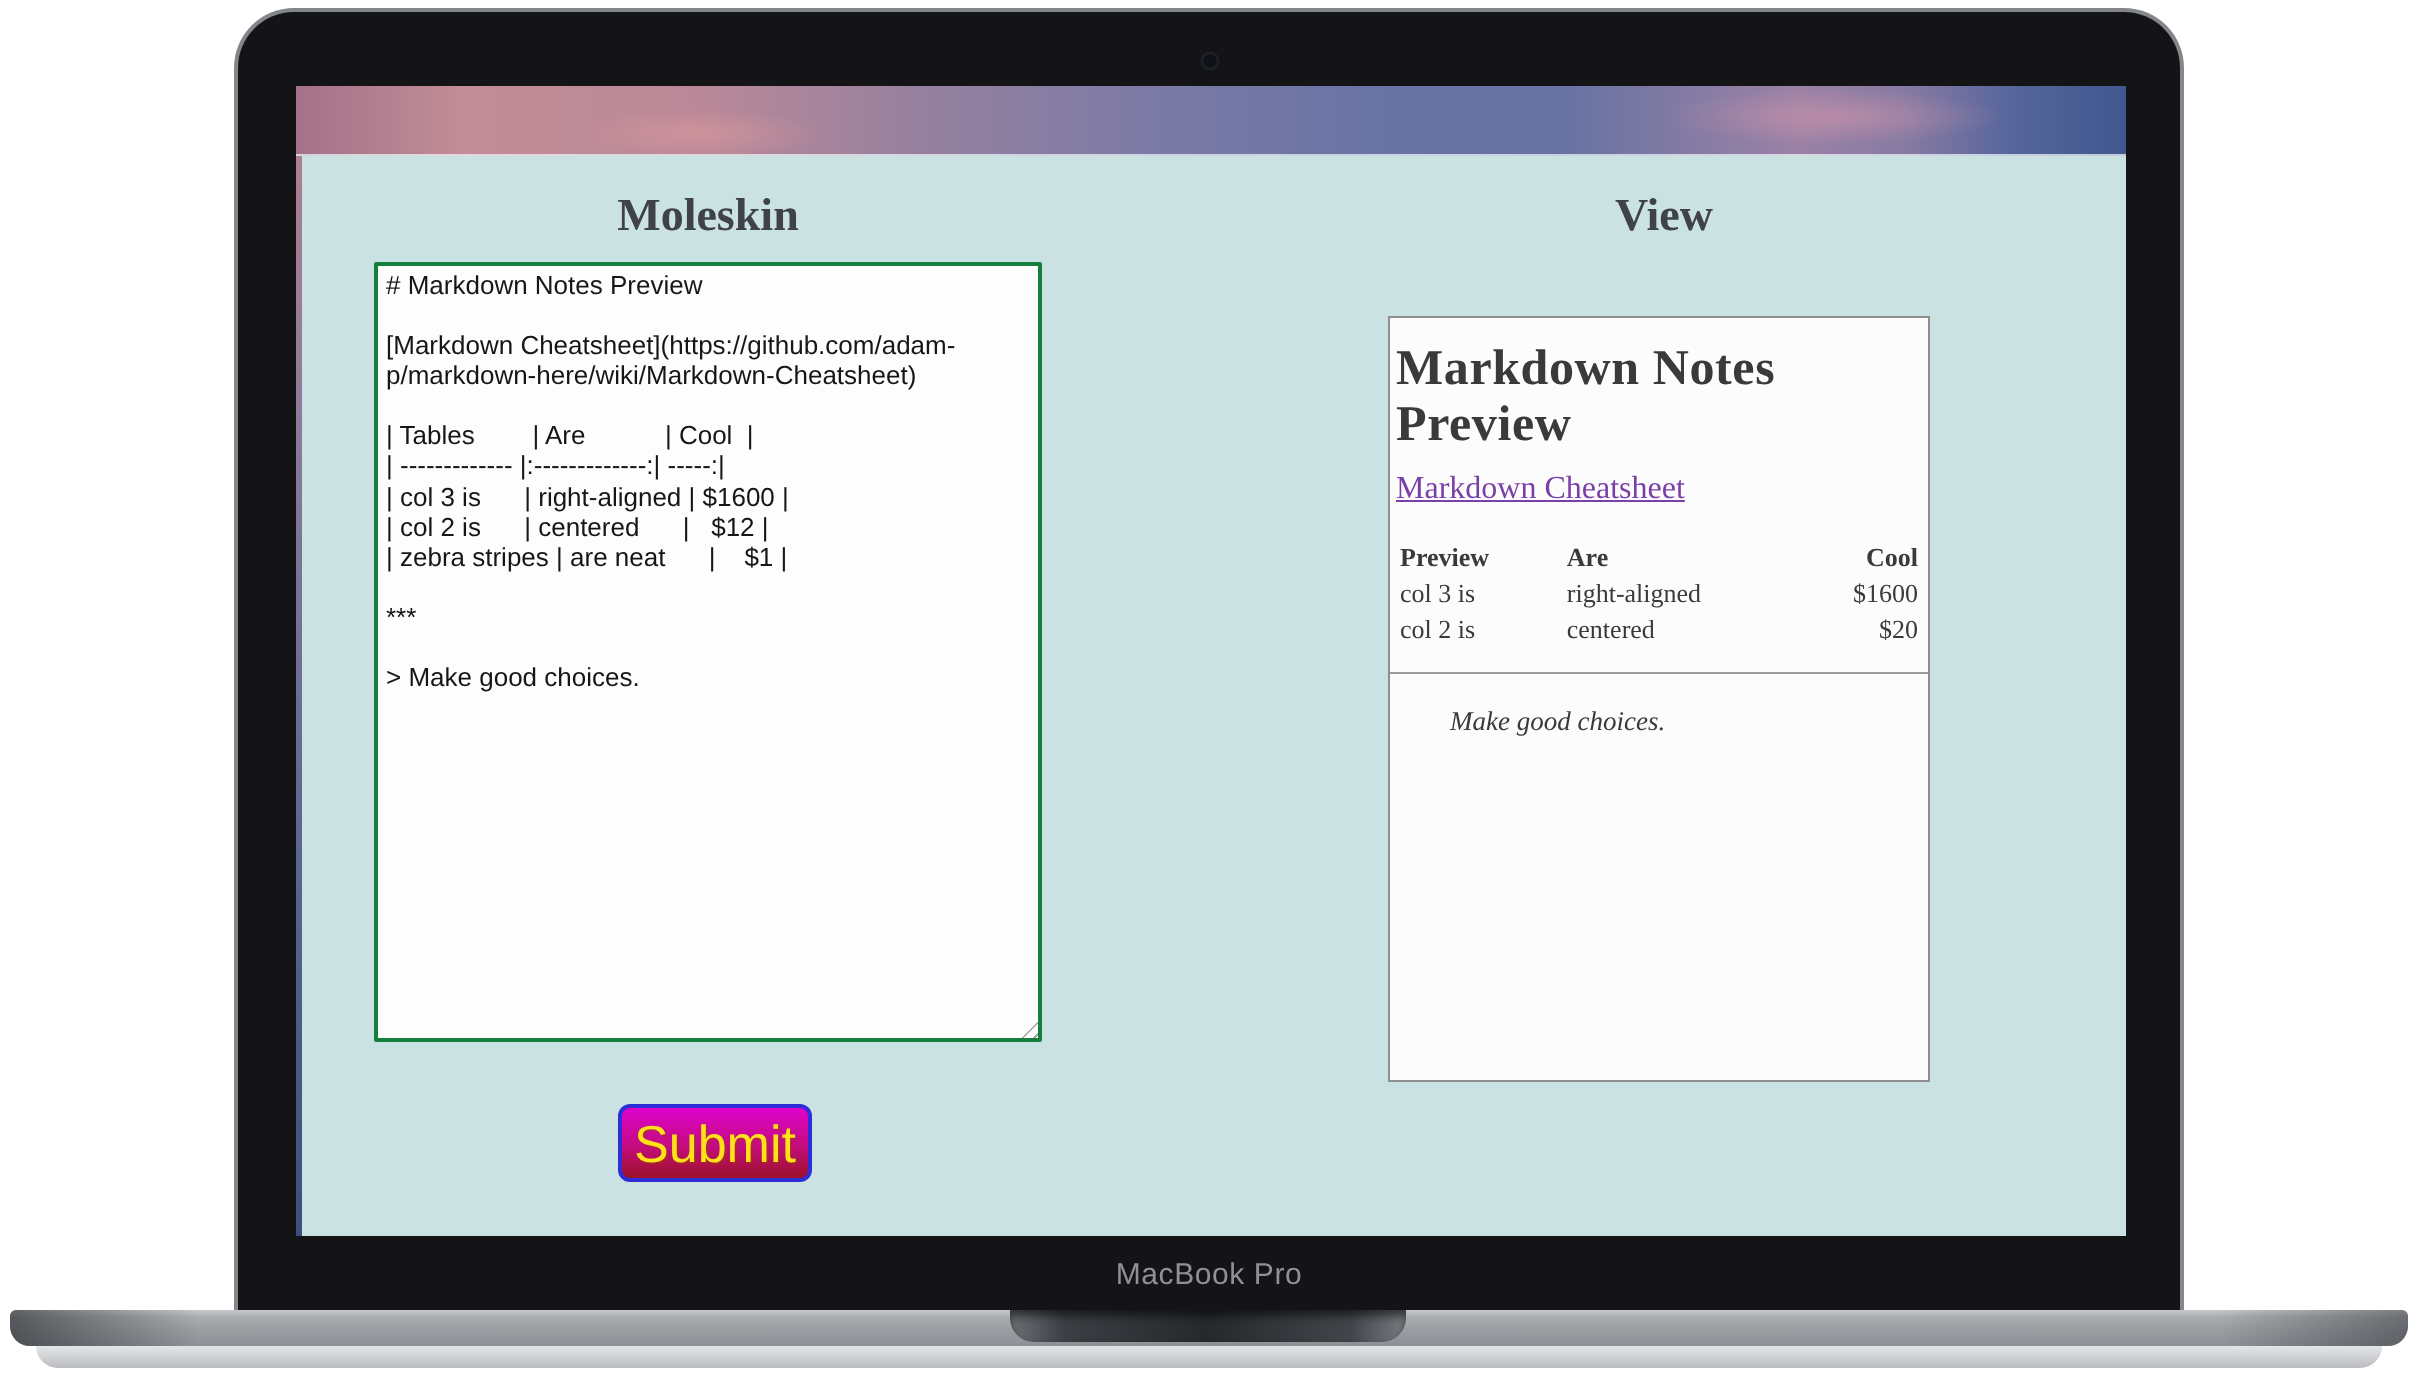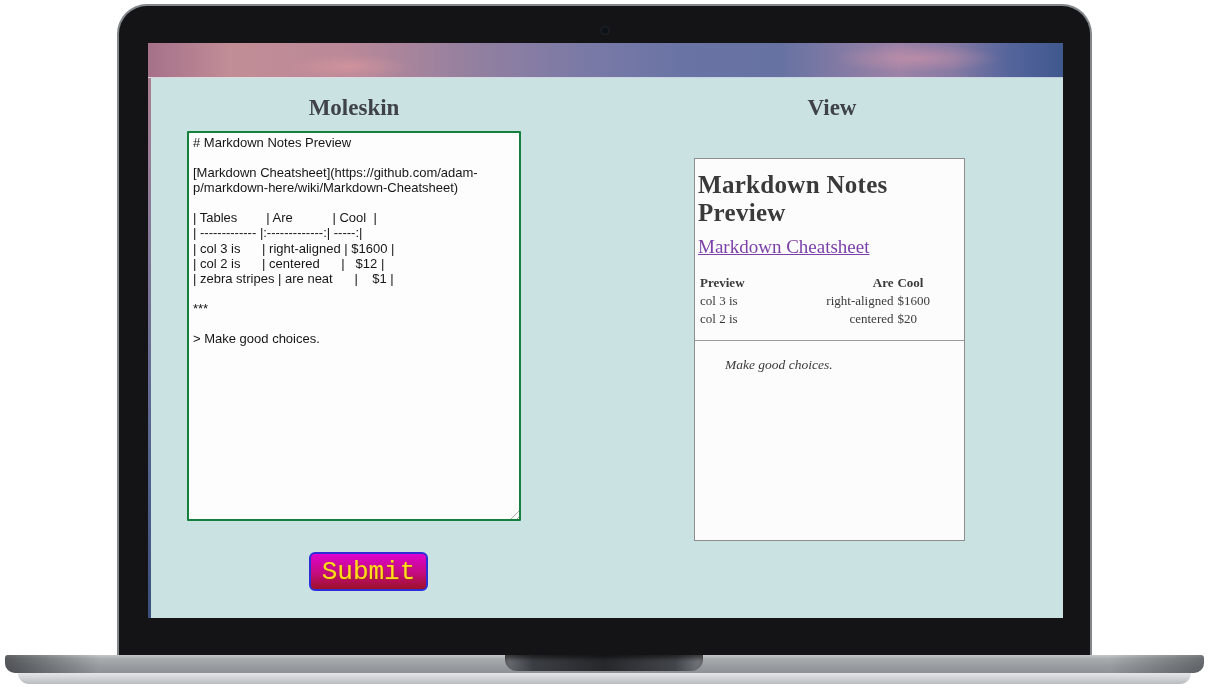--- a/index.html
+++ b/index.html
@@ -85,50 +85,50 @@
     padding:2px 4px; resize:none; outline:none; overflow:hidden;
   }
   .resize-grip {
     position:absolute; left:356px; top:429px; width:12px; height:12px;
     background:repeating-linear-gradient(135deg,
       transparent 0 3px, #a9a9a9 3px 4px);
     clip-path:polygon(100% 0, 100% 100%, 0 100%);
     cursor:nwse-resize;
   }
   .submit-btn {
-    position:absolute; left:158px; top:474px; width:119px; height:39px;
+    position:absolute; left:158px; top:474px; width:97px; height:39px;
     background:linear-gradient(180deg,#dd02cd 0%,#c40c7e 55%,#9d1128 100%);
     border:2px solid #2e2ed8; border-radius:6px;
-    color:#ffe11a; font-family:Liberation Mono, monospace; font-size:26px;
+    color:#ffe11a; font-family:Liberation Sans, sans-serif; font-size:26px;
     line-height:1; padding:0; cursor:pointer;
     text-shadow:1px 1px 1px rgba(160,60,0,.55);
   }
 
   
   .preview {
     position:absolute; left:543px; top:54px; width:271px; height:383px;
     background:#fcfcfc; border:1px solid #8e8e8e;
     font-family:"Liberation Serif", serif; color:#3a3a3a; overflow:hidden;margin-top:26px;
   }
   .preview h1 {
     font-size:25px; font-weight:bold; margin:12px 3px 9px 3px; letter-spacing:.3px;
   }
   .preview .md-link {
-    display:inline-block; margin:0 3px; font-size:19px;
+    display:inline-block; margin:0 3px; font-size:16px;
     color:#7b3fa8; text-decoration:underline; cursor:pointer;
   }
   .md-table {
     margin:16px 3px 0 3px; border-collapse:collapse;
     font-size:13px; color:#3a3a3a;
   }
   .md-table th, .md-table td { padding:1px 2px; font-weight:normal; }
   .md-table th { font-weight:bold; }
   .md-table .c1 { width:96px;  text-align:left;  }
-  .md-table .c2 { width:138px; text-align:right;}
-  .md-table .c3 { width:76px;  text-align:left; }
+  .md-table .c2 { width:138px; text-align:left;}
+  .md-table .c3 { width:76px;  text-align:right; }
   .preview hr { margin:12px 0 0 0; border:none; border-top:1px solid #9c9c9c; }
   .preview blockquote { margin:16px 30px; font-size:13.5px;font-style:italic; }
 </style>
 </head>
 <body>
 
 <div class="screen">
   <div class="camera"></div>
 
   <div class="display">
@@ -180,17 +180,18 @@
             </tr>
           </tbody>
         </table>
         <hr>
         <blockquote>Make good choices.</blockquote>
       </div>
 
     </div>
   </div>
 
+  <div class="bezel-label">MacBook Pro</div>
 </div>
 
 <div class="base"></div>
 <div class="notch"></div>
 <div class="base-lip"></div>
 
 </body></html>

